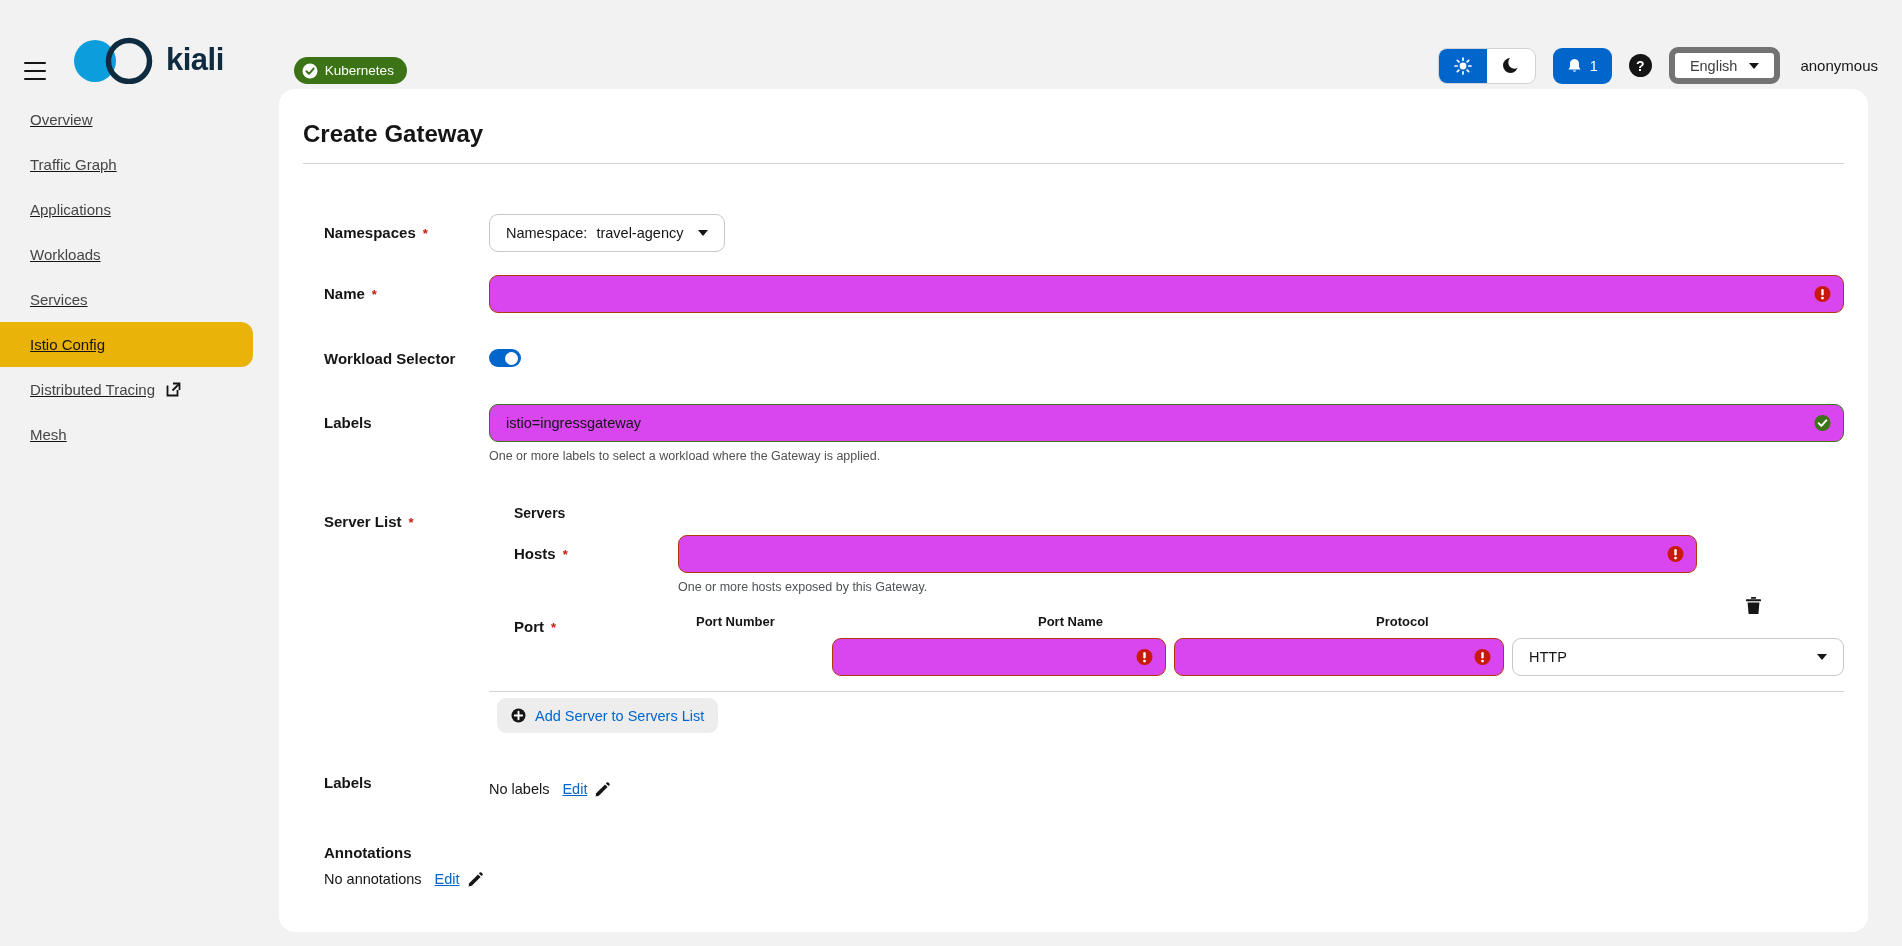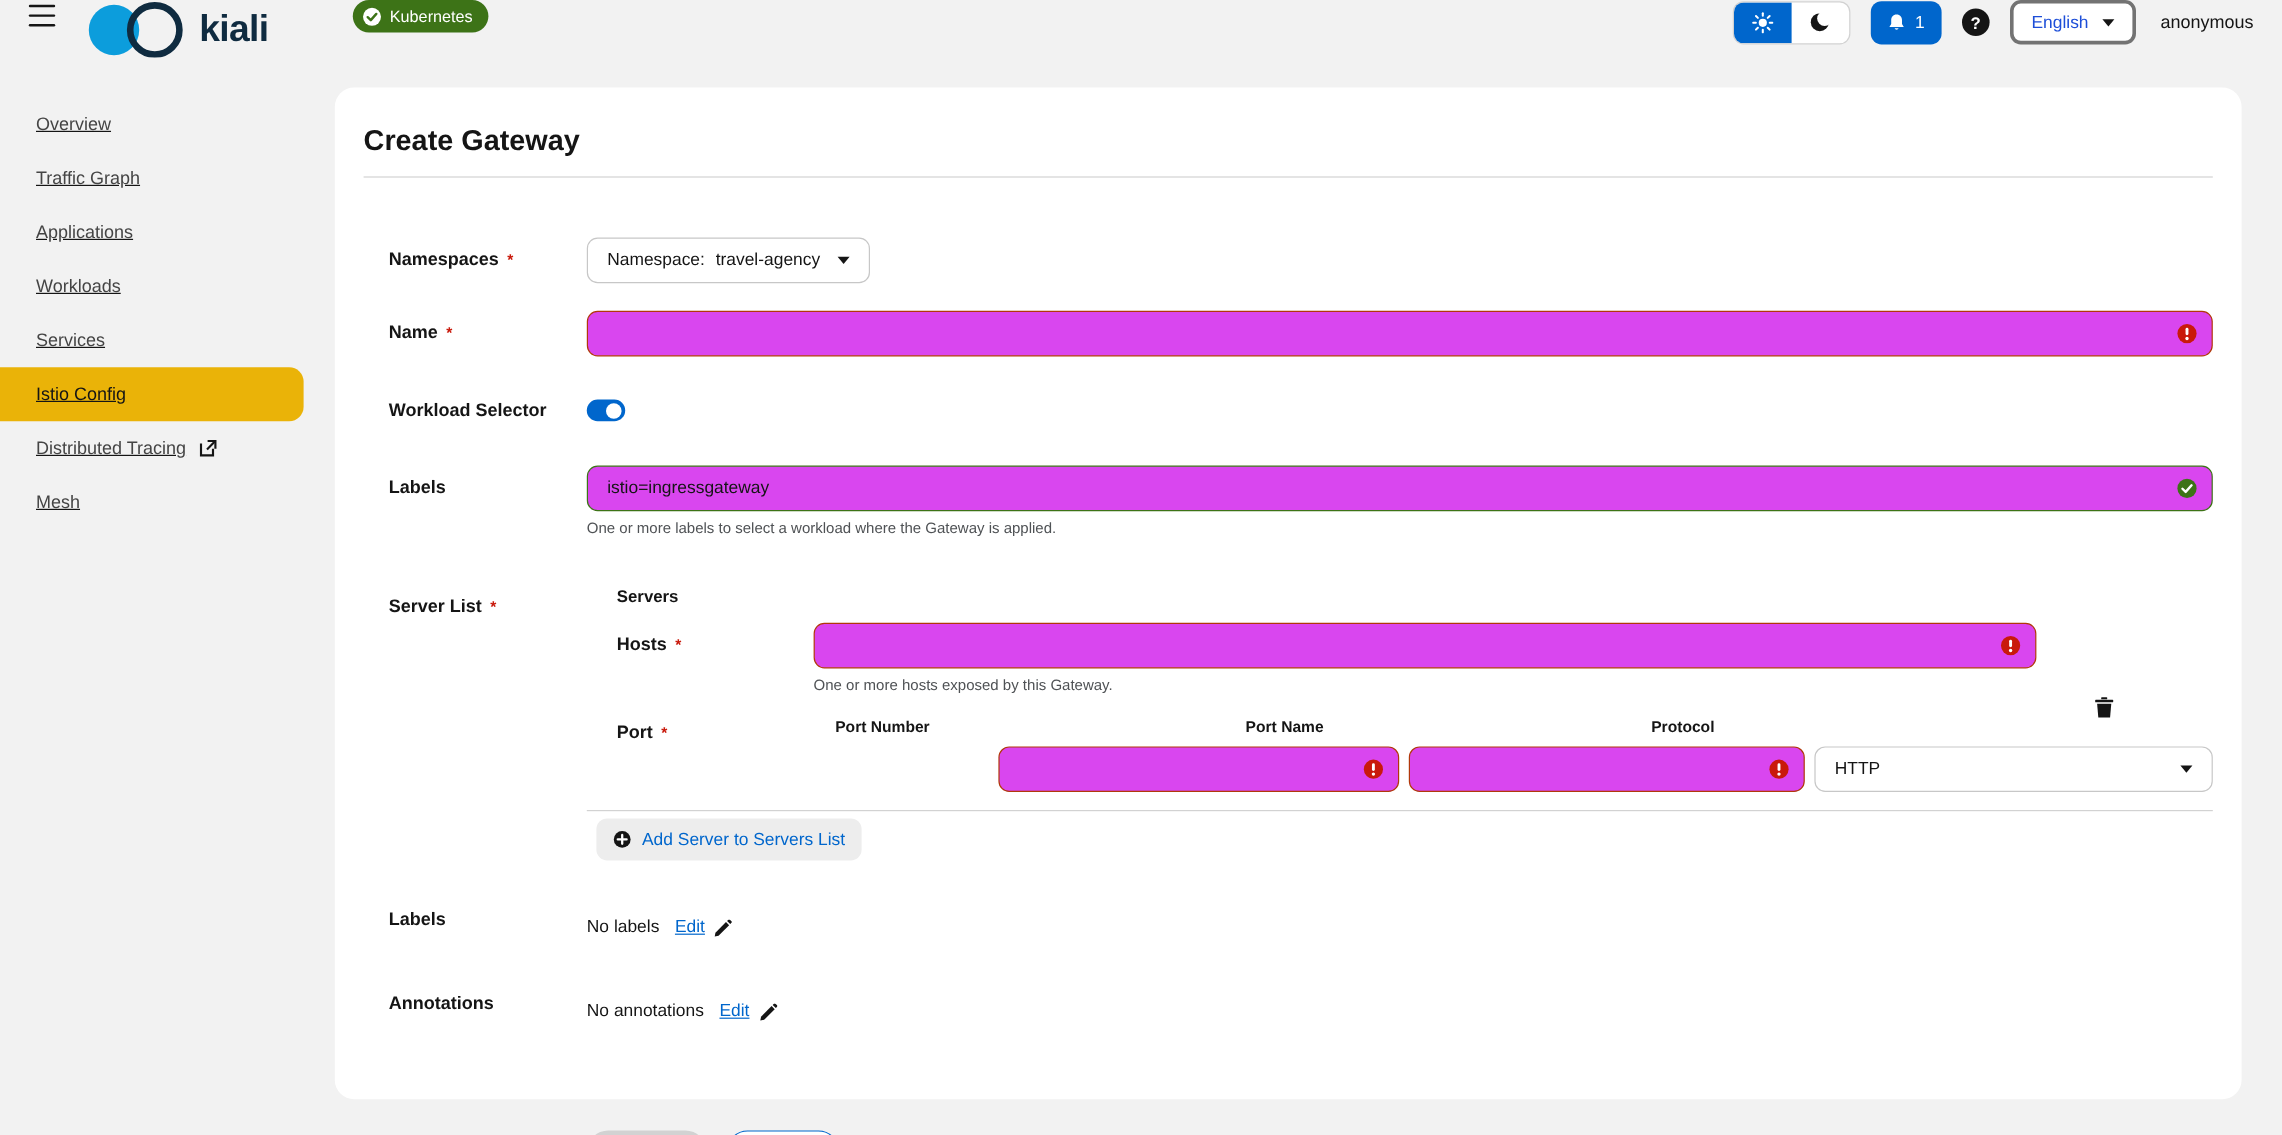--- a/index.html
+++ b/index.html
@@ -5,33 +5,33 @@
   * { box-sizing: border-box; }
   html,body { margin:0; padding:0; }
   body {
     width:1902px; height:946px;
     font-family:"Liberation Sans", sans-serif;
     background:#f2f2f2; color:#151515;
     overflow:hidden;
   }
 
   
-  .masthead { height:68px; display:flex; align-items:flex-start; padding:0 24px 0 22px; }
+  .masthead { height:68px; display:flex; align-items:flex-end; padding:0 24px 0 22px;margin-top:16px; }
   .hamburger { width:26px; height:26px; border:none; background:transparent; cursor:pointer; padding:4px 2px; display:flex; flex-direction:column; justify-content:space-between; }
   .hamburger span { display:block; height:2.4px; background:#151515; border-radius:1px; }
   .brand { display:flex; align-items:center; margin-left:24px; text-decoration:none; }
   .brand-text { font-size:31px; font-weight:700; color:#0f2b40; letter-spacing:-0.5px; margin-left:8px; }
   .k8s-badge { margin-left:70px; height:27px; border-radius:14px; background:#3d7317; color:#fff; display:flex; align-items:center; gap:7px; padding:0 13px 0 8px; font-size:13.5px; }
   .mast-right { margin-left:auto; display:flex; align-items:center; gap:17px; }
   .theme-toggle { display:flex; height:36px; border-radius:9px; overflow:hidden; border:1px solid #d2d2d2; background:#fff; }
   .theme-seg { width:48px; display:flex; align-items:center; justify-content:center; border:none; background:transparent; cursor:pointer; }
   .theme-seg.active { background:#0066cc; }
   .notif-btn { height:36px; border-radius:9px; background:#0066cc; border:none; color:#fff; display:flex; align-items:center; gap:8px; padding:0 14px; font-size:14.5px; cursor:pointer; font-family:inherit; }
   .help-btn { width:23px; height:23px; border-radius:50%; background:#151515; color:#fff; border:none; font-weight:700; font-size:14px; display:flex; align-items:center; justify-content:center; cursor:pointer; padding:0; font-family:inherit; }
-  .lang-select { height:37px; background:#fff; border:3px solid #737373; border-radius:9px; display:flex; align-items:center; gap:12px; padding:0 15px; font-size:14.5px; cursor:pointer; font-family:inherit; color:#1d4ed8; }
+  .lang-select { height:37px; background:#fff; border:6px solid #737373; border-radius:9px; display:flex; align-items:center; gap:12px; padding:0 15px; font-size:14.5px; cursor:pointer; font-family:inherit; color:#404040; }
   .caret { width:0; height:0; border-left:5px solid transparent; border-right:5px solid transparent; border-top:6px solid #151515; }
   .username { font-size:15px; margin-left:3px; }
 
   
   .layout { display:flex; height:878px; }
   .sidebar { width:279px; padding-top:13px; flex:none;text-decoration:underline; }
   .nav-item { height:45px; display:flex; align-items:center; padding-left:30px; font-size:15px; color:#454545; cursor:pointer; width:253px; }
   .nav-item.active { background:#eab308; border-radius:0 12px 12px 0; color:#151515; }
   .ext-icon { margin-left:11px; display:inline-flex; }
 
@@ -87,21 +87,21 @@
   .btn-preview { background:#d2d2d2; color:#6a6e73; border:none; }
   .btn-cancel { background:#fff; color:#0066cc; border:1px solid #0066cc; }
 
   
   .row-ns { margin-bottom:23px; }
   .row-name { margin-bottom:27px; }
   .row-workload { margin-bottom:26px; height:38px; }
   .row-labels { margin-bottom:40px; }
   .row-serverlist { margin-bottom:31px; }
   .row-metalabels { margin-bottom:30px; height:40px; }
-  .row-annotations { margin-bottom:84px; height:40px; }
+  .row-annotations { margin-bottom:84px; height:40px;flex-direction:column; }
 </style>
 </head>
 <body>
 
 <header class="masthead">
   <button class="hamburger" aria-label="menu">
     <span></span>
       <span></span>
       <span></span>
   </button>

